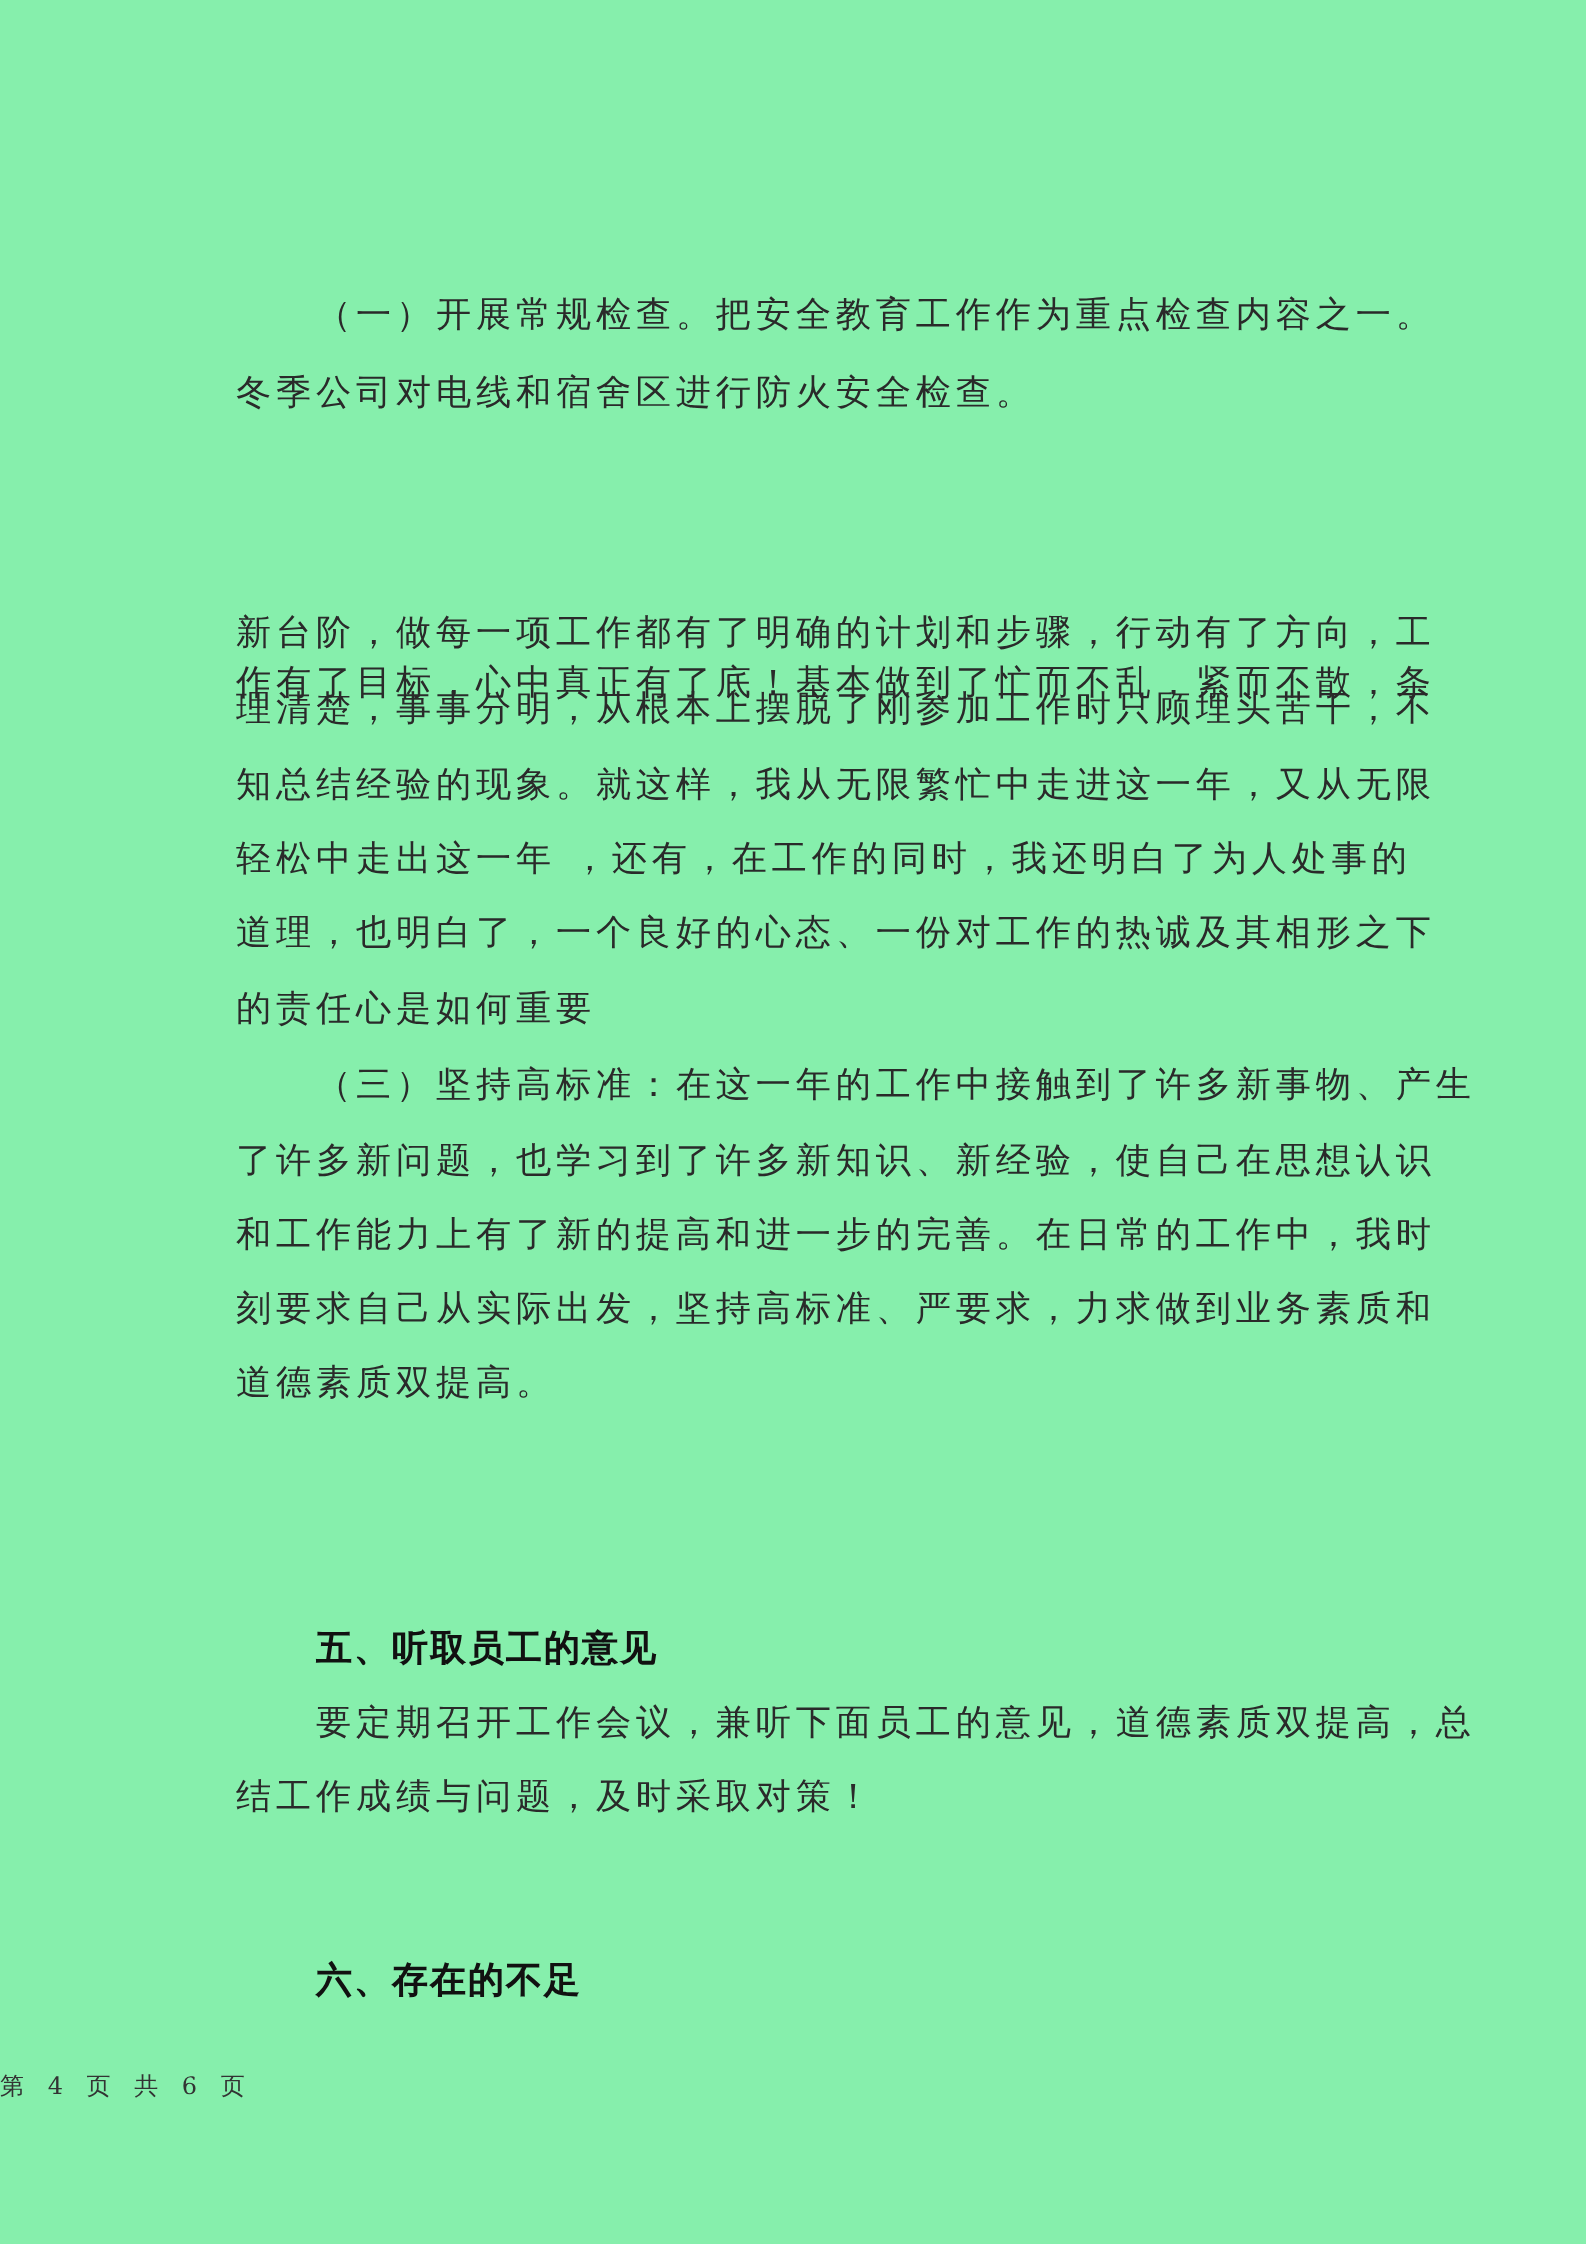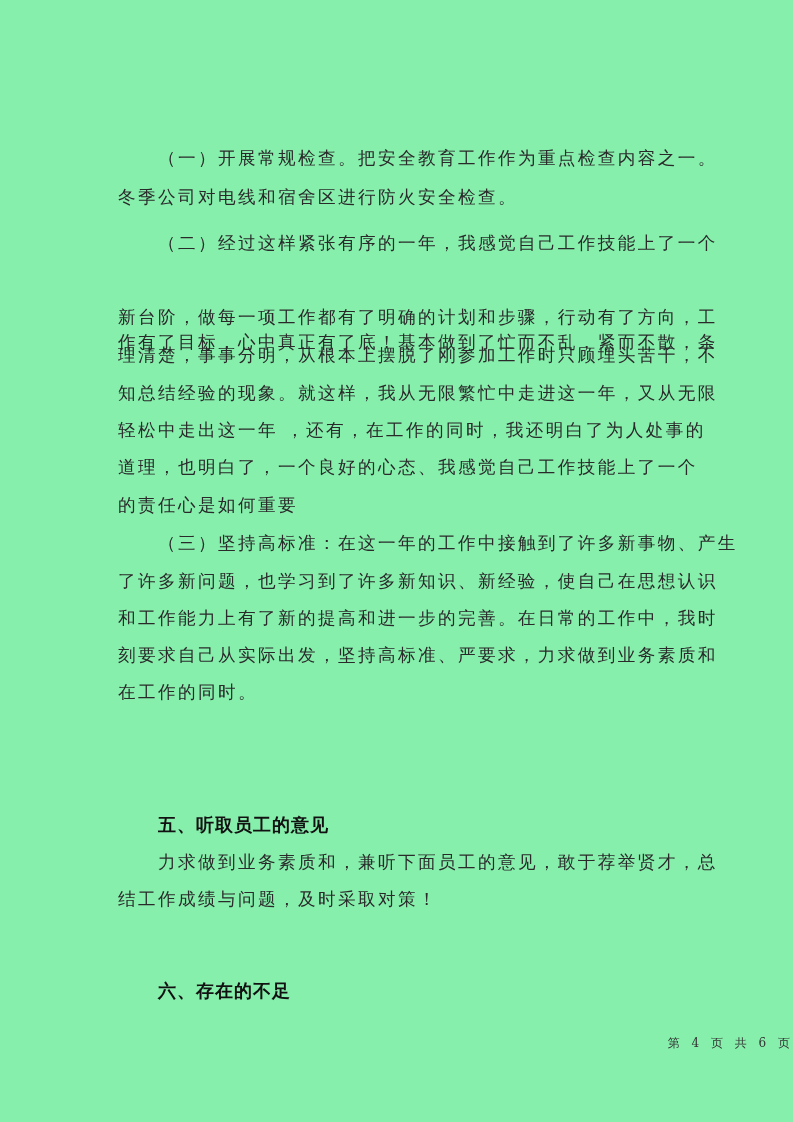--- a/index.html
+++ b/index.html
@@ -44,51 +44,50 @@
     letter-spacing: 1px;
     white-space: nowrap;
     color: #111111;
     font-family: "DejaVu Sans", "Liberation Sans", sans-serif;
   }
   .footer {
     position: absolute;
     left: 0;
     width: 793px;
     top: 1035px;
-    text-align: right;
+    text-align: left;
     font-size: 12px;
     letter-spacing: 3px;
     color: #333333;
     word-spacing: 2px;
   }
 </style>
 </head>
 <body>
 
 <div class="page">
 
   <div class="line indent" style="top:146px;">（一）开展常规检查。把安全教育工作作为重点检查内容之一。</div>
   <div class="line" style="top:185px;">冬季公司对电线和宿舍区进行防火安全检查。</div>
 
-  <div class="line indent" style="top:231px;">（二）经过这样紧张有序的一年，我感觉自己工作技能上了一个</div>
   <div class="line" style="top:269px;margin-top:36px;">新台阶，做每一项工作都有了明确的计划和步骤，行动有了方向，工</div>
   <div class="line" style="top:306px;margin-top:24px;">作有了目标，心中真正有了底！基本做到了忙而不乱，紧而不散，条</div>
   <div class="line" style="top:343px;text-align:center;">理清楚，事事分明，从根本上摆脱了刚参加工作时只顾埋头苦干，不</div>
   <div class="line" style="top:381px;">知总结经验的现象。就这样，我从无限繁忙中走进这一年，又从无限</div>
   <div class="line" style="top:418px;">轻松中走出这一年 ，还有，在工作的同时，我还明白了为人处事的</div>
-  <div class="line" style="top:455px;">道理，也明白了，一个良好的心态、我感觉自己工作技能上了一个</div>
+  <div class="line" style="top:455px;">道理，也明白了，一个良好的心态、一份对工作的热诚及其相形之下</div>
   <div class="line" style="top:493px;">的责任心是如何重要</div>
 
   <div class="line indent" style="top:531px;">（三）坚持高标准：在这一年的工作中接触到了许多新事物、产生</div>
   <div class="line" style="top:606px;">和工作能力上有了新的提高和进一步的完善。在日常的工作中，我时</div>
   <div class="line" style="top:569px;">了许多新问题，也学习到了许多新知识、新经验，使自己在思想认识</div>
   <div class="line" style="top:643px;">刻要求自己从实际出发，坚持高标准、严要求，力求做到业务素质和</div>
-  <div class="line" style="top:680px;">在工作的同时。</div>
+  <div class="line" style="top:680px;">道德素质双提高。</div>
 
   <div class="heading" style="top:812px;">五、听取员工的意见</div>
-  <div class="line indent" style="top:850px;">力求做到业务素质和，兼听下面员工的意见，敢于荐举贤才，总</div>
+  <div class="line indent" style="top:850px;">要定期召开工作会议，兼听下面员工的意见，道德素质双提高，总</div>
   <div class="line" style="top:887px;">结工作成绩与问题，及时采取对策！</div>
 
   <div class="heading" style="top:978px;">六、存在的不足</div>
 
   <div class="footer">第 4 页 共 6 页</div>
 
 </div>
 
 </body></html>

